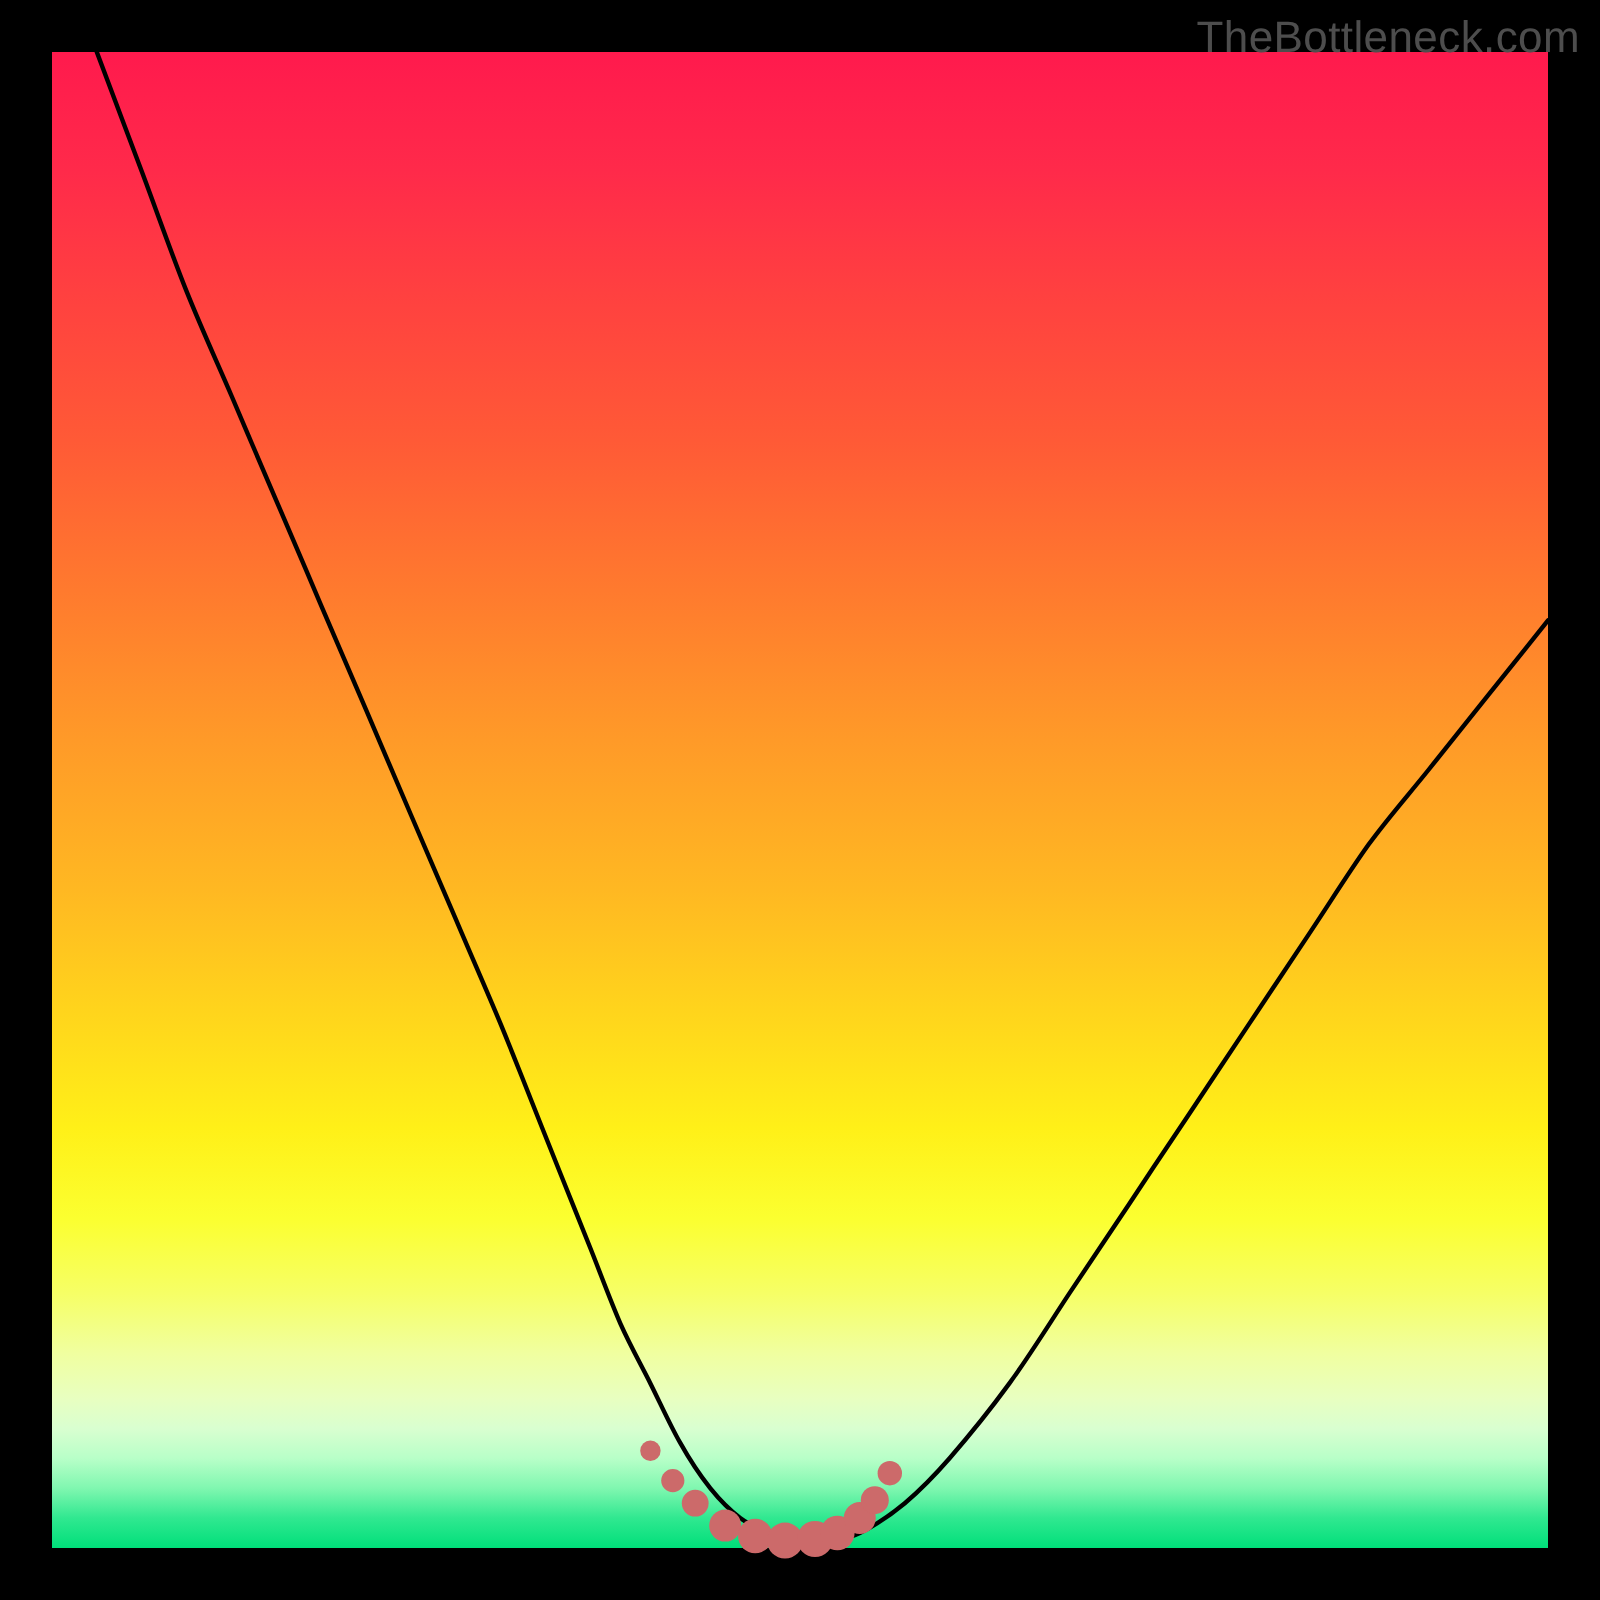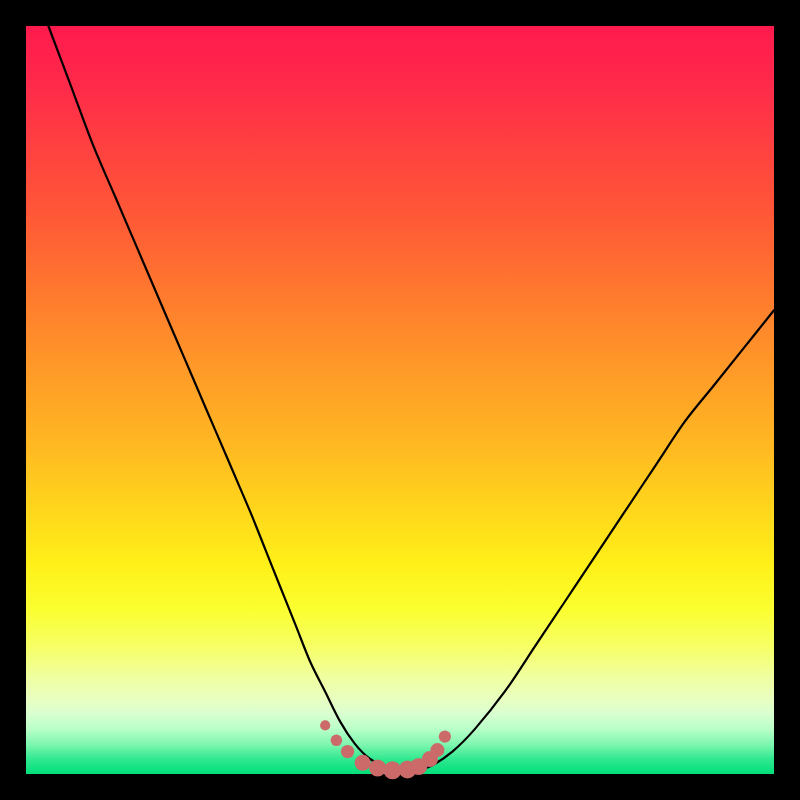--- a/index.html
+++ b/index.html
@@ -81,13 +81,14 @@
           <circle cx="351.6" cy="742.0" r="8.6" fill="#cc6a6a" stroke="#b95c5c" stroke-width="0"></circle>
           <circle cx="366.5" cy="744.3" r="9.0" fill="#cc6a6a" stroke="#b95c5c" stroke-width="0"></circle>
           <circle cx="381.5" cy="743.5" r="9.0" fill="#cc6a6a" stroke="#b95c5c" stroke-width="0"></circle>
           <circle cx="392.7" cy="740.5" r="8.6" fill="#cc6a6a" stroke="#b95c5c" stroke-width="0"></circle>
           <circle cx="403.9" cy="733.0" r="8.0" fill="#cc6a6a" stroke="#b95c5c" stroke-width="0"></circle>
           <circle cx="411.4" cy="724.1" r="7.0" fill="#cc6a6a" stroke="#b95c5c" stroke-width="0"></circle>
           <circle cx="418.9" cy="710.6" r="6.1" fill="#cc6a6a" stroke="#b95c5c" stroke-width="0"></circle>
         </g>
     </svg>
   </div>
+  <div class="watermark">TheBottleneck.com</div>
 </div>
 
 </body></html>

